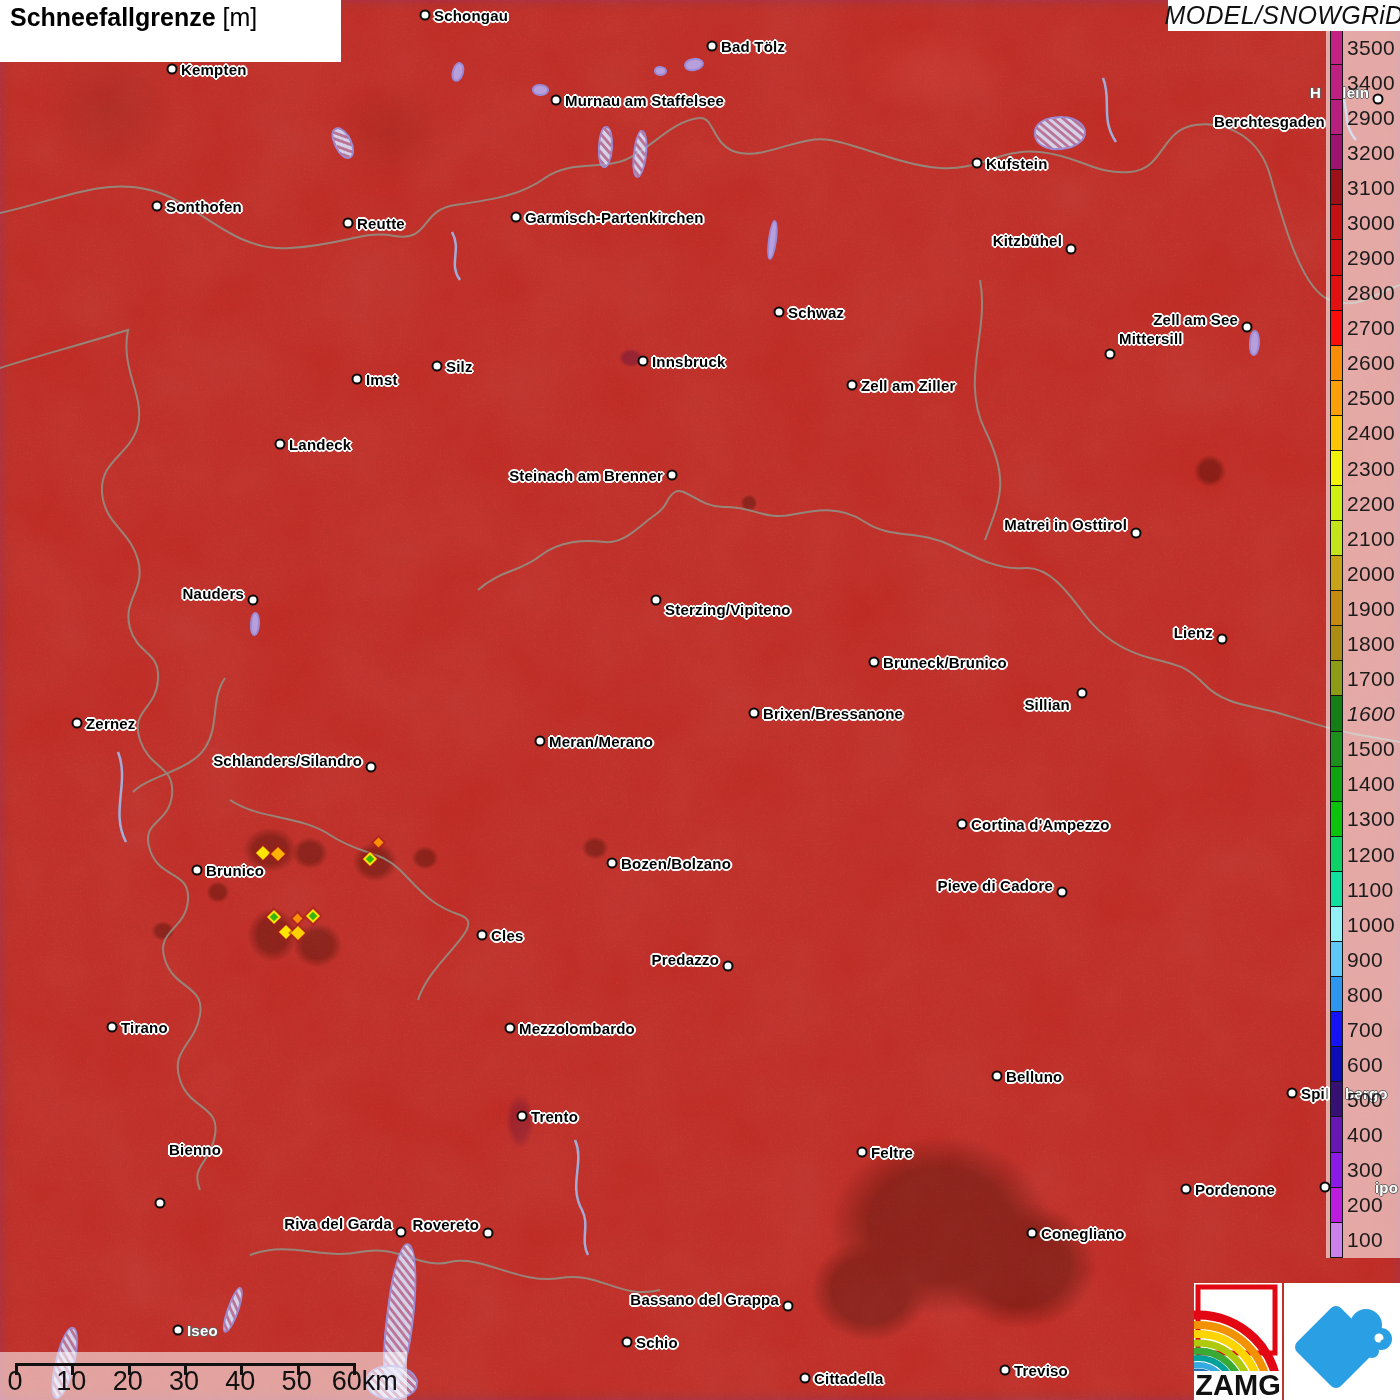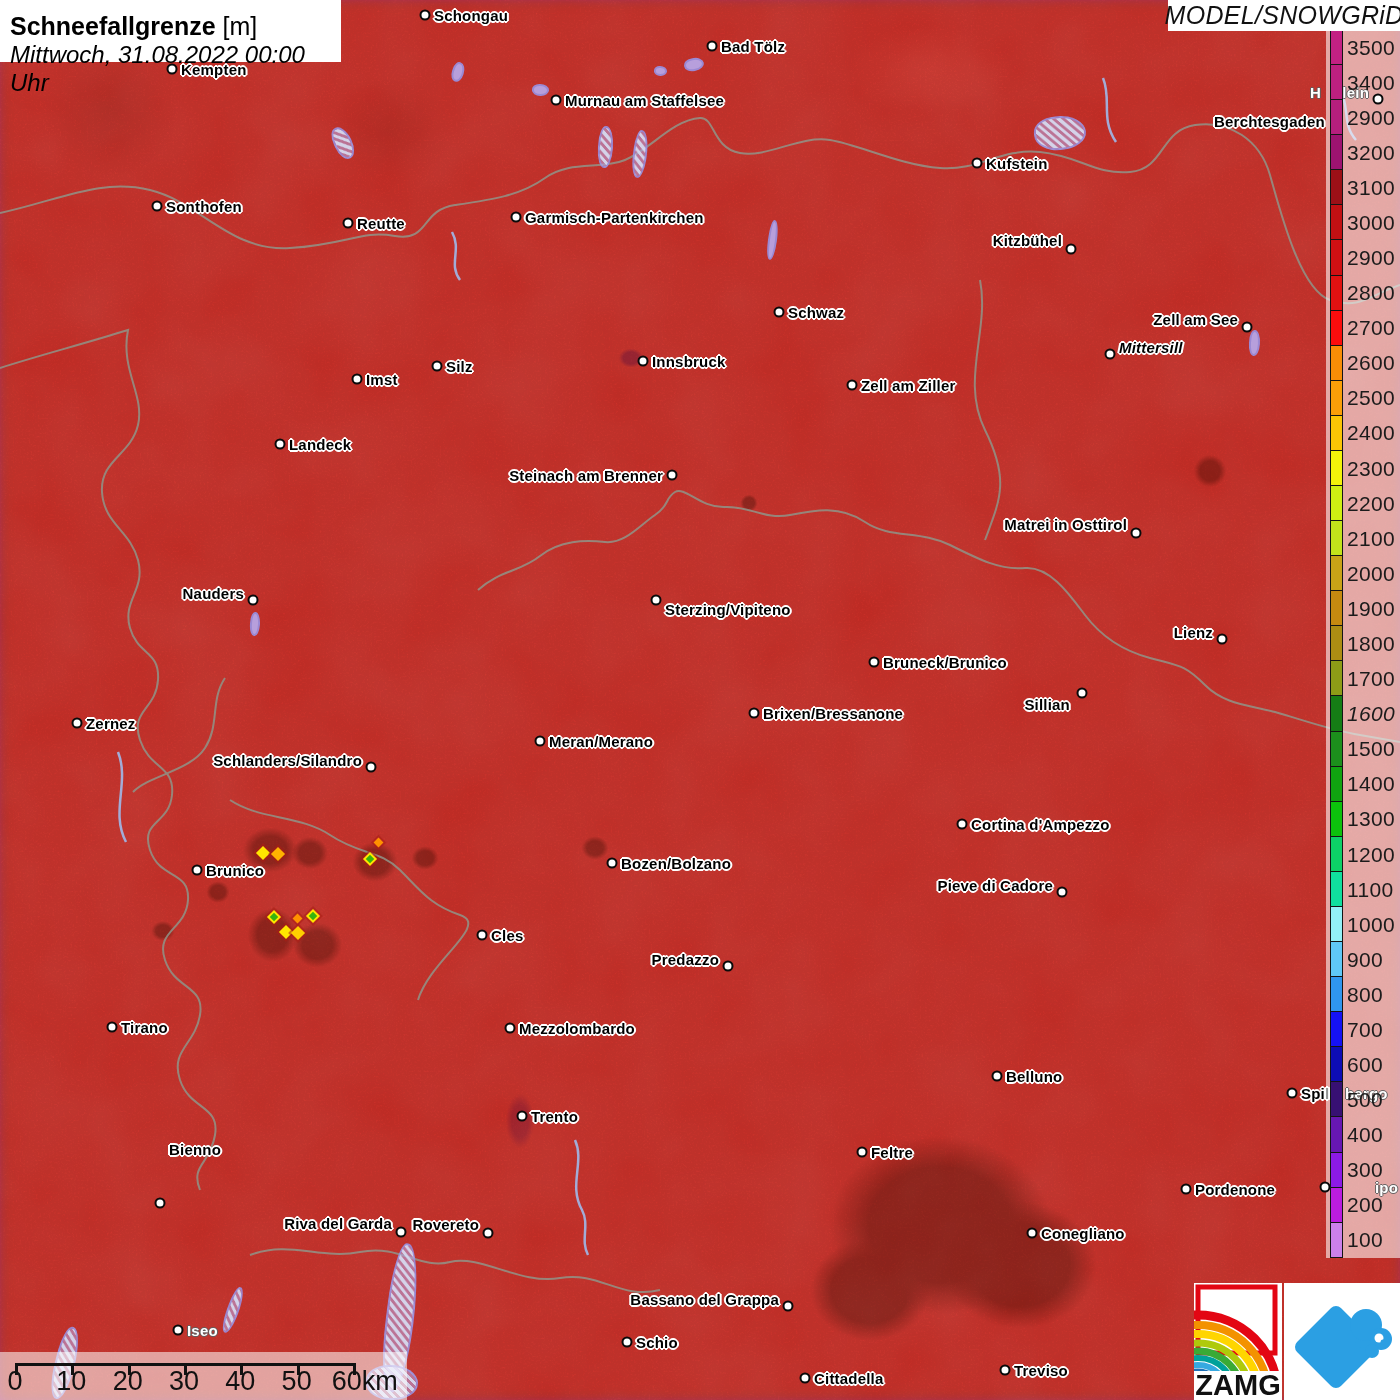--- a/index.html
+++ b/index.html
@@ -52,21 +52,21 @@
               background:rgba(255,255,255,.58);z-index:5;}
   .cbar{position:absolute;left:1330px;top:30px;width:13px;height:1228px;z-index:7;
         display:flex;flex-direction:column;}
   .cbar .seg{flex:1;border:1px solid #141414;margin-top:-1px;}
   .cbar-labels{position:absolute;left:0;top:0;z-index:7;}
   .cbar-lab{position:absolute;left:1347px;transform:translateY(-50%);
             font-size:21px;color:#1b1b1b;letter-spacing:.3px;}
 
   
   .title-box{position:absolute;left:0;top:0;width:341px;height:62px;background:#fff;
-             z-index:8;padding:12px 10px;color:#000;}
+             z-index:8;padding:3px 10px;color:#000;}
   .title-line1{font-size:25px;line-height:29px;}
   .title-line1 .t-name{font-weight:bold;}
   .title-line2{font-size:24px;font-style:italic;line-height:28px;}
   .model-box{position:absolute;right:0;top:0;width:232px;height:31px;background:#fff;z-index:8;
              display:flex;align-items:center;justify-content:center;}
   .model-box span{font-size:25px;font-style:italic;color:#111;letter-spacing:.3px;}
 
   
   .scalebar{position:absolute;left:0;top:1352px;width:407px;height:48px;
             background:rgba(255,255,255,.55);z-index:5;}
@@ -221,21 +221,21 @@
       <div class="city-label dark" style="right: 338px; top: 240px;">Kitzbühel</div>
       <div class="city-dot" style="left: 779px; top: 312px;"></div>
       <div class="city-label dark" style="left: 788px; top: 312px;">Schwaz</div>
       <div class="city-dot" style="left: 1247px; top: 327px;"></div>
       <div class="city-label dark" style="right: 162px; top: 319px;">Zell am See</div>
       <div class="city-dot" style="left: 437px; top: 366px;"></div>
       <div class="city-label dark" style="left: 446px; top: 366px;">Silz</div>
       <div class="city-dot" style="left: 643px; top: 361px;"></div>
       <div class="city-label dark" style="left: 652px; top: 361px;">Innsbruck</div>
       <div class="city-dot" style="left: 1110px; top: 354px;"></div>
-      <div class="city-label dark" style="left: 1119px; top: 347px; font-style: italic;">Mittersill</div>
+      <div class="city-label dark" style="left: 1119px; top: 338px;">Mittersill</div>
       <div class="city-dot" style="left: 357px; top: 379px;"></div>
       <div class="city-label dark" style="left: 366px; top: 379px;">Imst</div>
       <div class="city-dot" style="left: 852px; top: 385px;"></div>
       <div class="city-label dark" style="left: 861px; top: 385px;">Zell am Ziller</div>
       <div class="city-dot" style="left: 280px; top: 444px;"></div>
       <div class="city-label dark" style="left: 289px; top: 444px;">Landeck</div>
       <div class="city-dot" style="left: 672px; top: 475px;"></div>
       <div class="city-label dark" style="right: 737px; top: 475px;">Steinach am Brenner</div>
       <div class="city-dot" style="left: 1136px; top: 533px;"></div>
       <div class="city-label dark" style="right: 273px; top: 524px;">Matrei in Osttirol</div>
@@ -382,21 +382,20 @@
       <div class="cbar-lab" style="top: 1065.03px;">600</div>
       <div class="cbar-lab" style="top: 1100.11px;">500</div>
       <div class="cbar-lab" style="top: 1135.2px;">400</div>
       <div class="cbar-lab" style="top: 1170.29px;">300</div>
       <div class="cbar-lab" style="top: 1205.37px;">200</div>
       <div class="cbar-lab" style="top: 1240.46px;">100</div>
     </div>
 
   <div class="title-box">
     <div class="title-line1"><span class="t-name">Schneefallgrenze</span> <span>[m]</span></div>
-    <div class="title-line2">Mittwoch, 31.08.2022 00:00 Uhr</div>
   </div>
 
   <div class="model-box">
     <span>MODEL/SNOWGRiD</span>
   </div>
 
   <div class="scalebar">
     <div class="sb-line"></div>
     <div id="sb-ticks">
         <div class="sb-tick" style="left: 15px;"></div>

